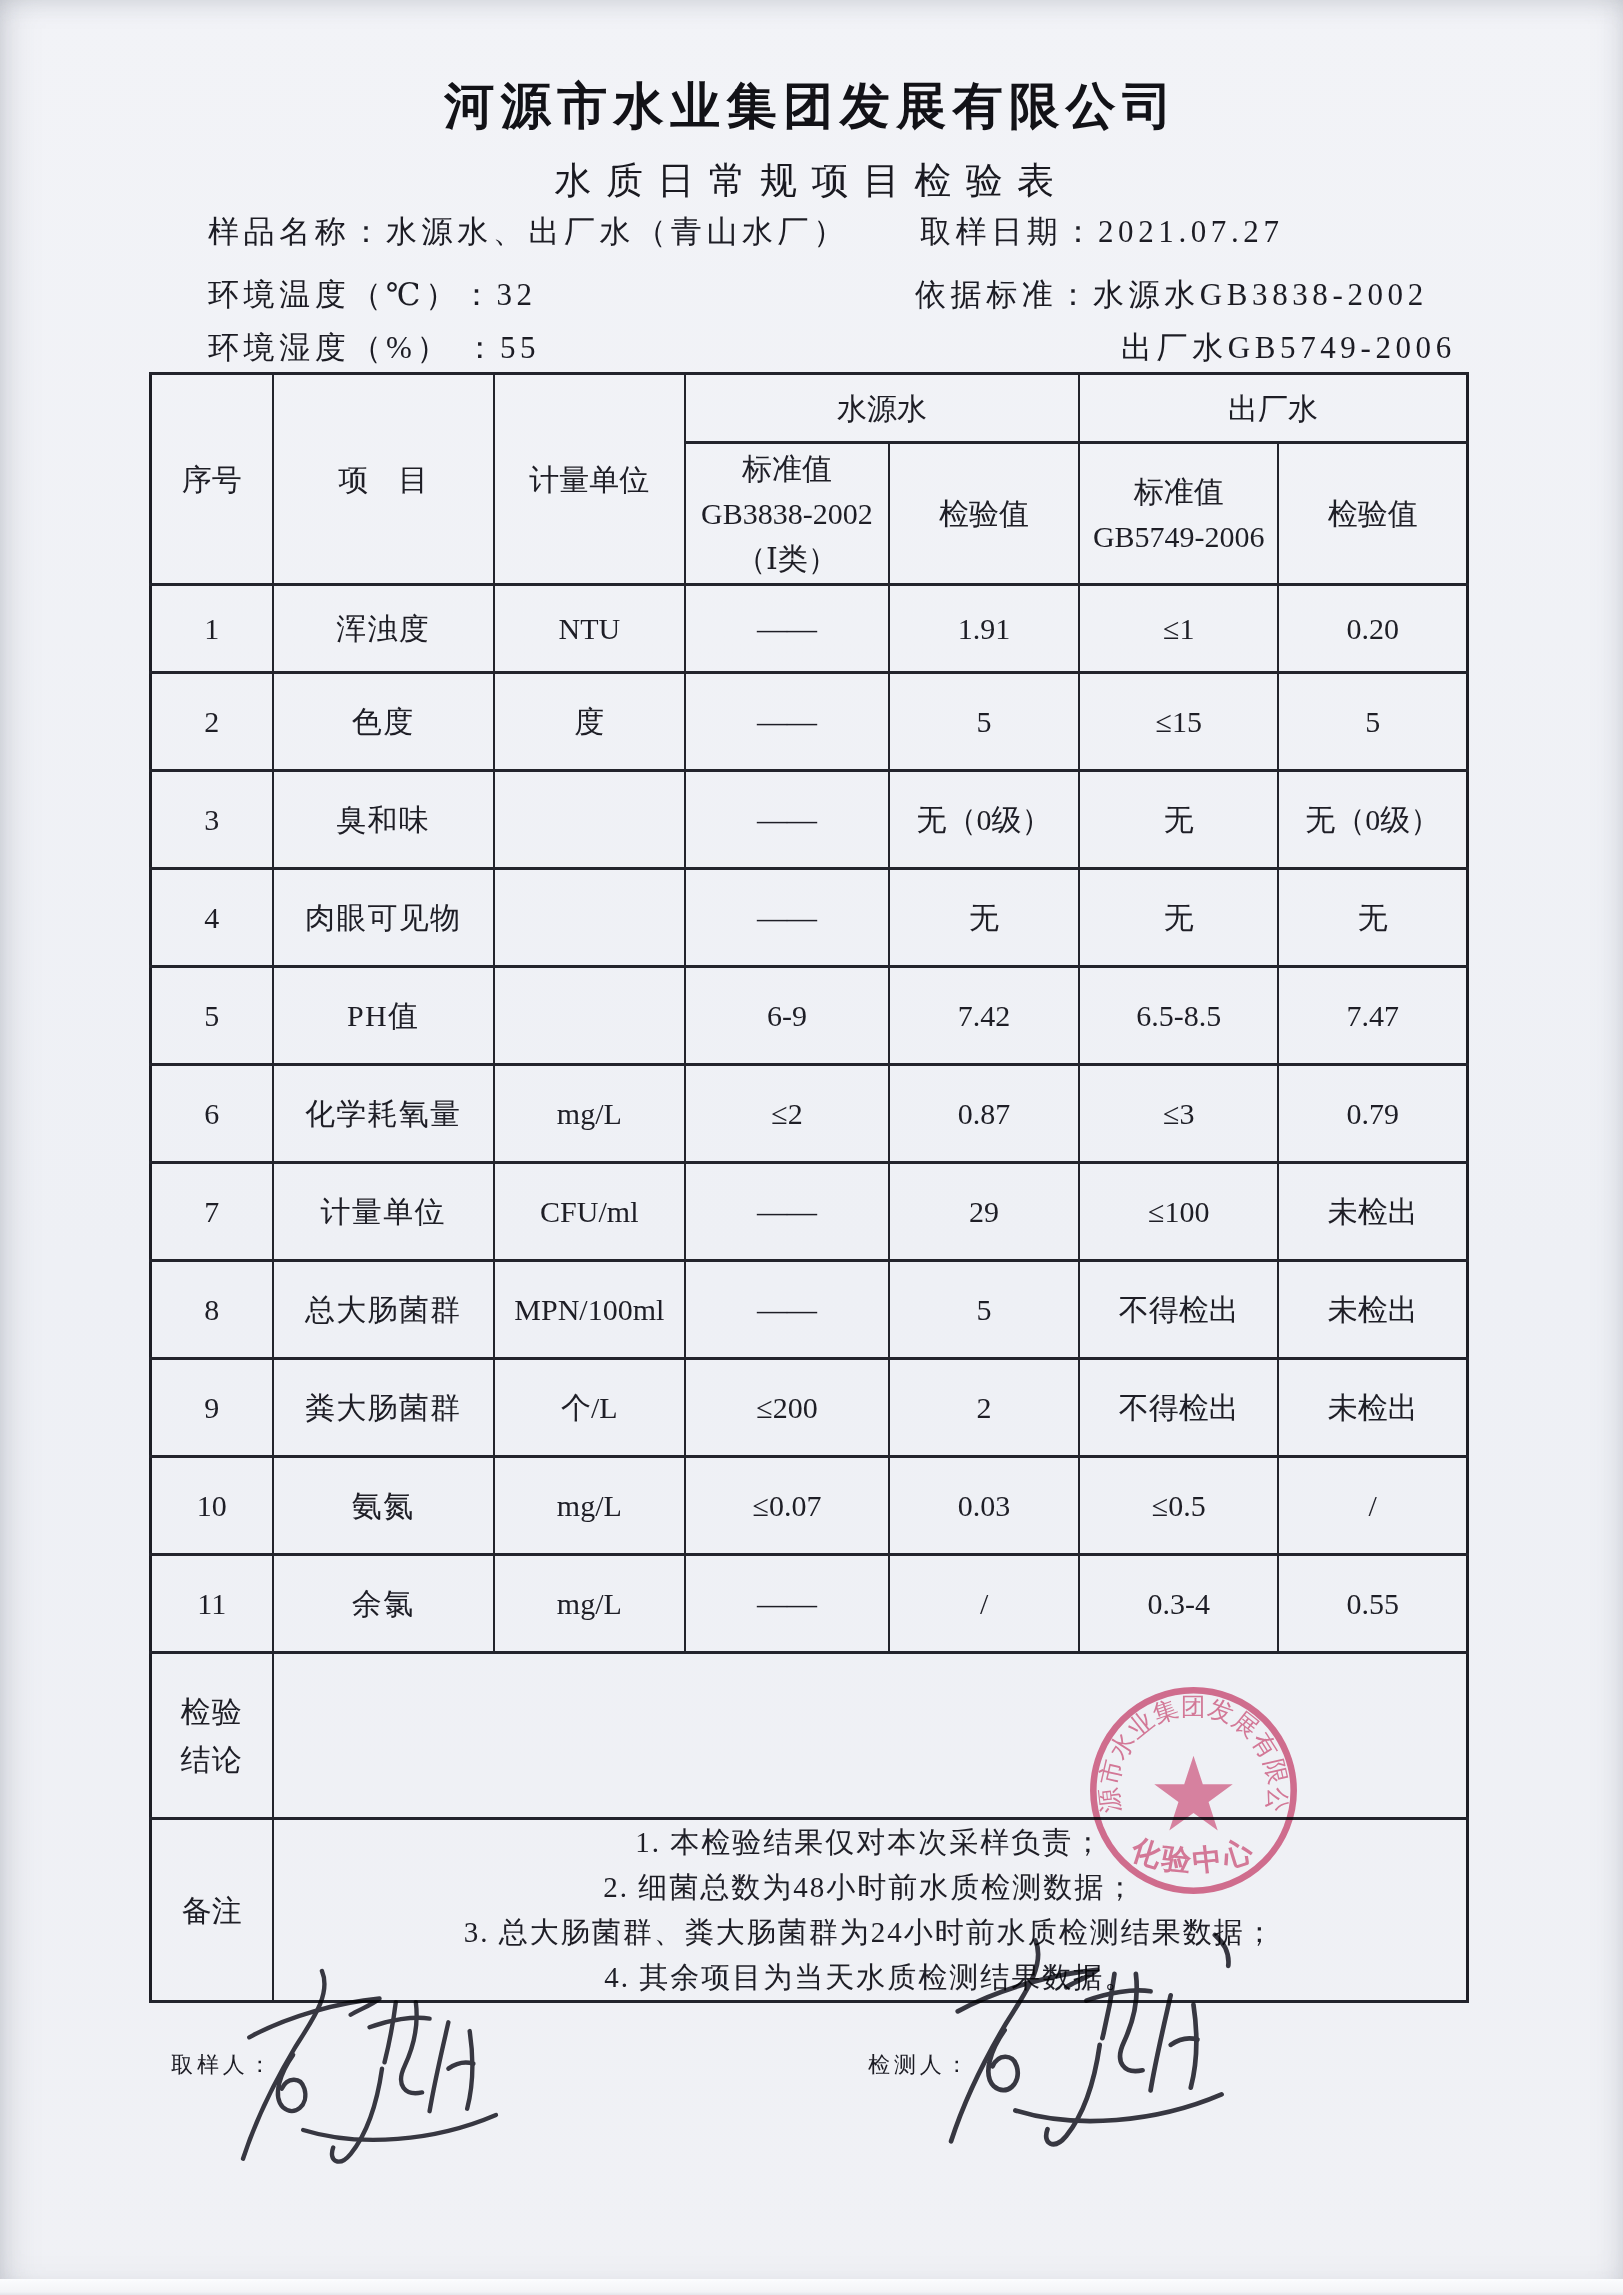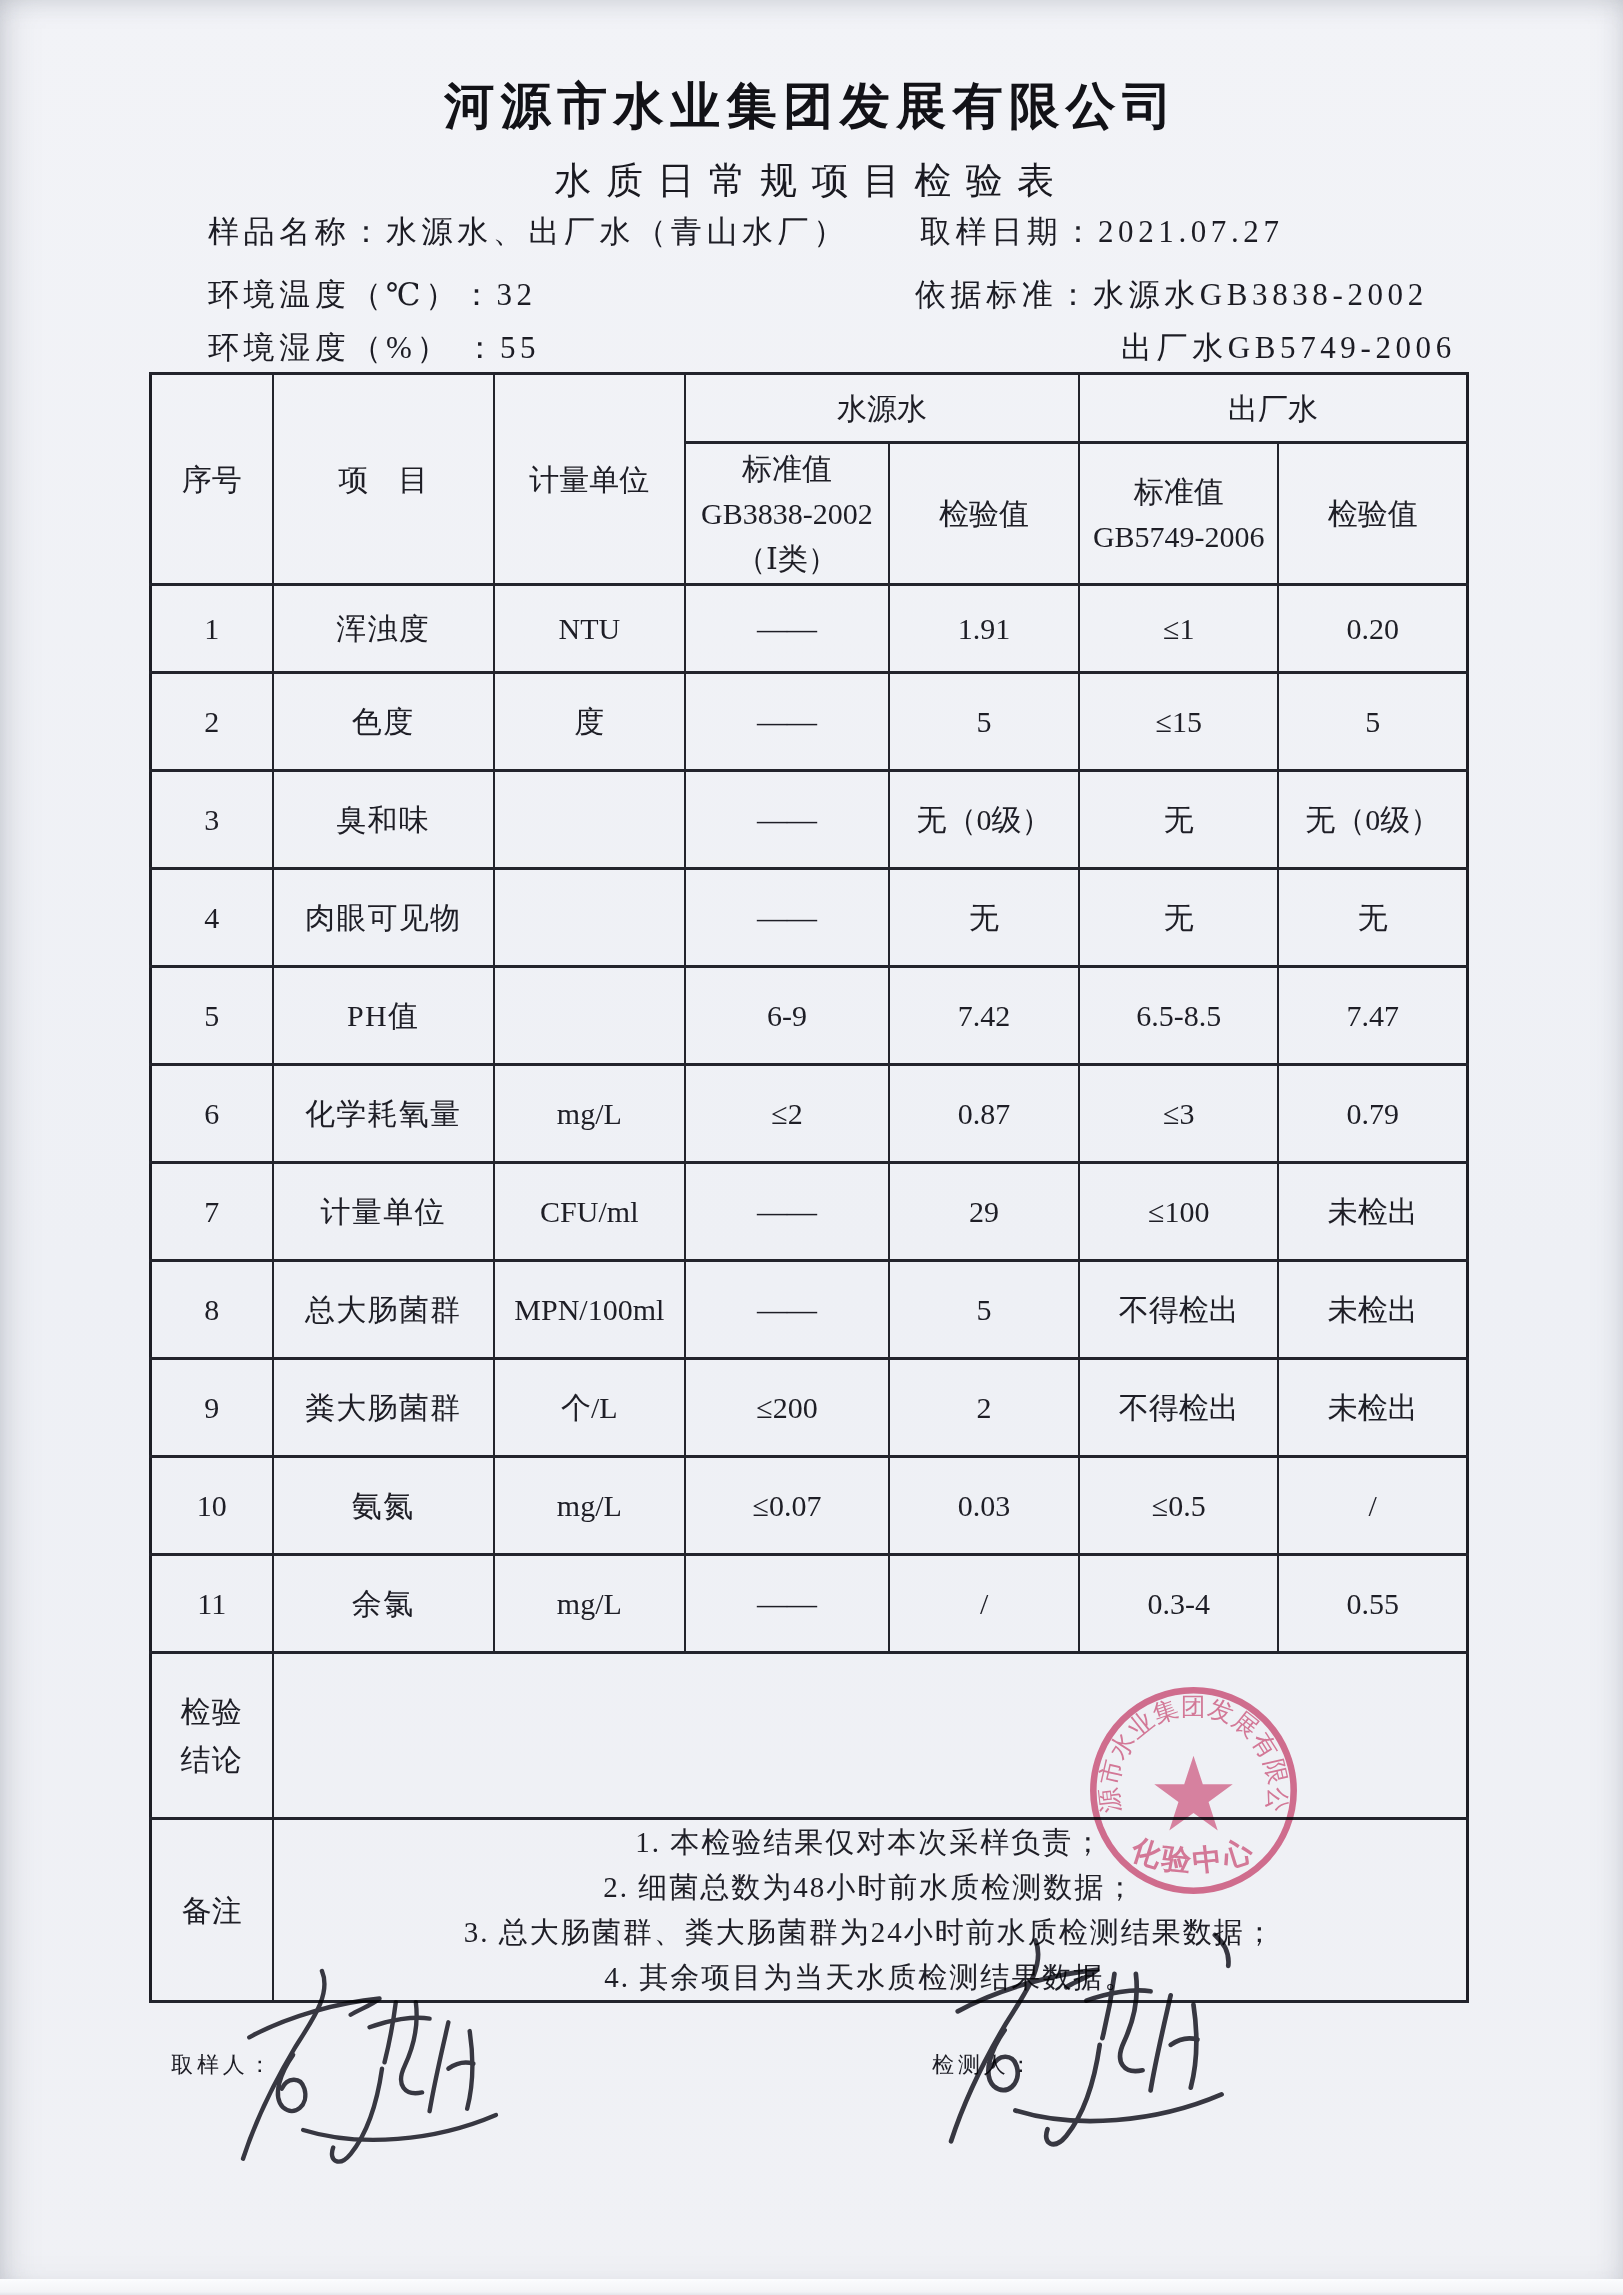--- a/index.html
+++ b/index.html
@@ -41,21 +41,21 @@
   td.remarks-cell{text-align:left;vertical-align:middle;padding-left:13px;}
   .remark-line{font-size:29px;line-height:45px;letter-spacing:2px;white-space:nowrap;}
 
   .stamp{position:absolute;left:1073px;top:1670px;width:241px;height:241px;
     mix-blend-mode:multiply;opacity:.88;}
   .sig{position:absolute;mix-blend-mode:multiply;}
   .sig-sampler{left:228px;top:1961px;}
   .sig-tester{left:935px;top:1930px;}
   .siglabel{font-size:22px;letter-spacing:3.9px;color:#1c1c24;}
   .l-sampler{top:2050px;left:171px;}
-  .l-tester{top:2050px;left:932px;}
+  .l-tester{top:2050px;left:868px;}
   .bottom-strip{position:absolute;left:0;top:2279px;width:1623px;height:16.4px;
     background:linear-gradient(180deg,#fbfcfe 0%,#f3f4f7 80%,#e3e5ea 100%);}
 </style>
 </head>
 <body>
 
 <div id="page">
 
   <div class="t company">河源市水业集团发展有限公司</div>
   <div class="t doctitle">水质日常规项目检验表</div>

